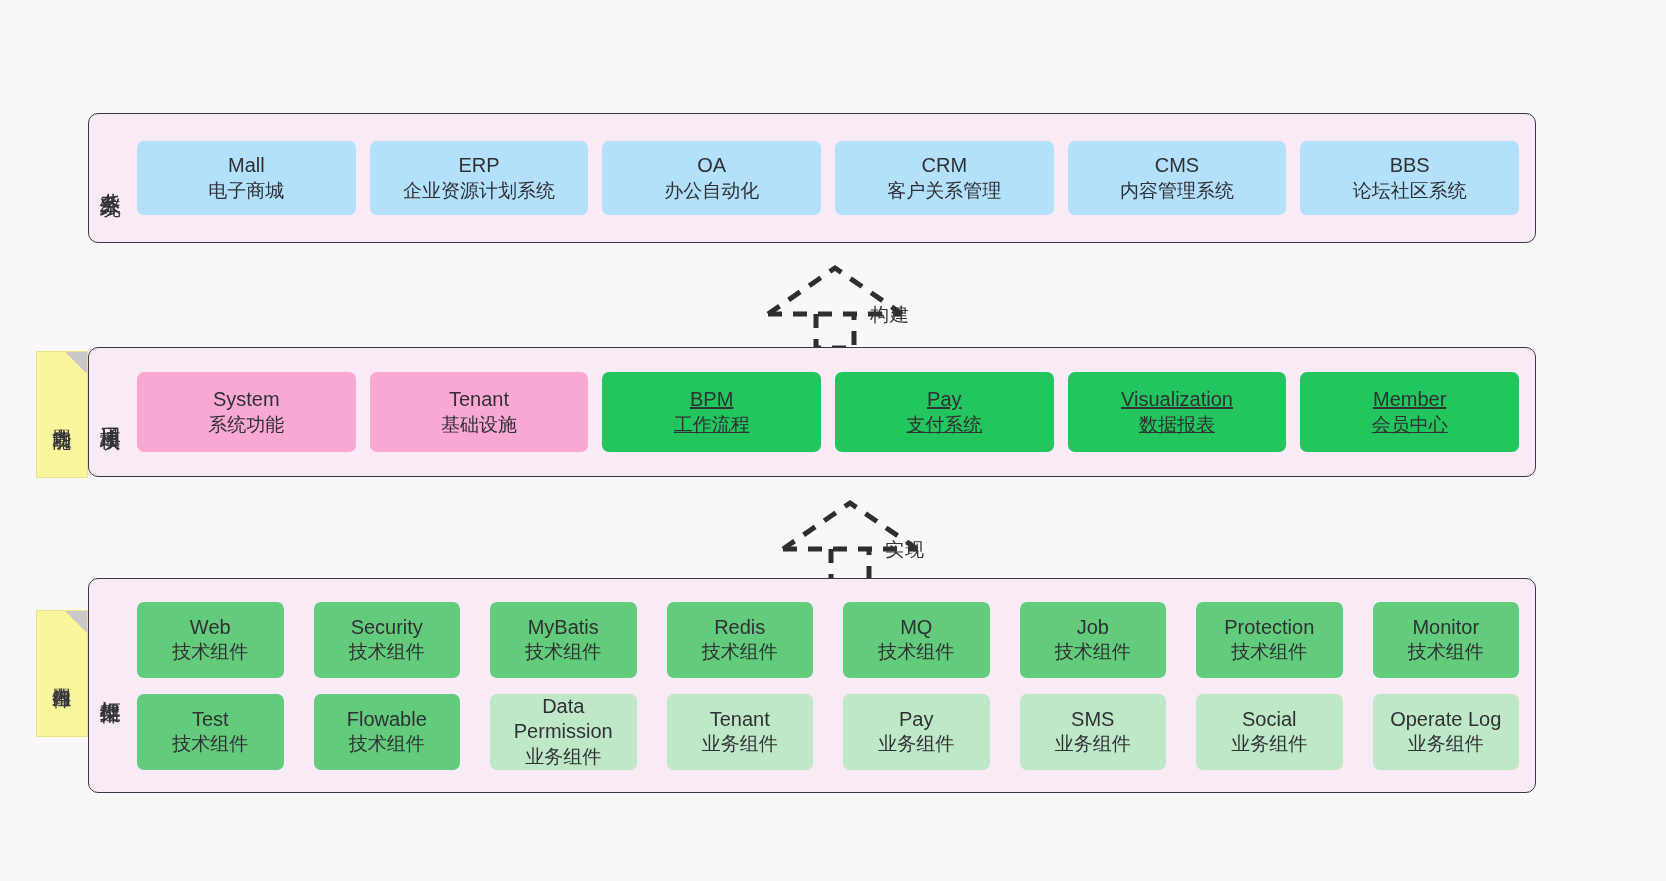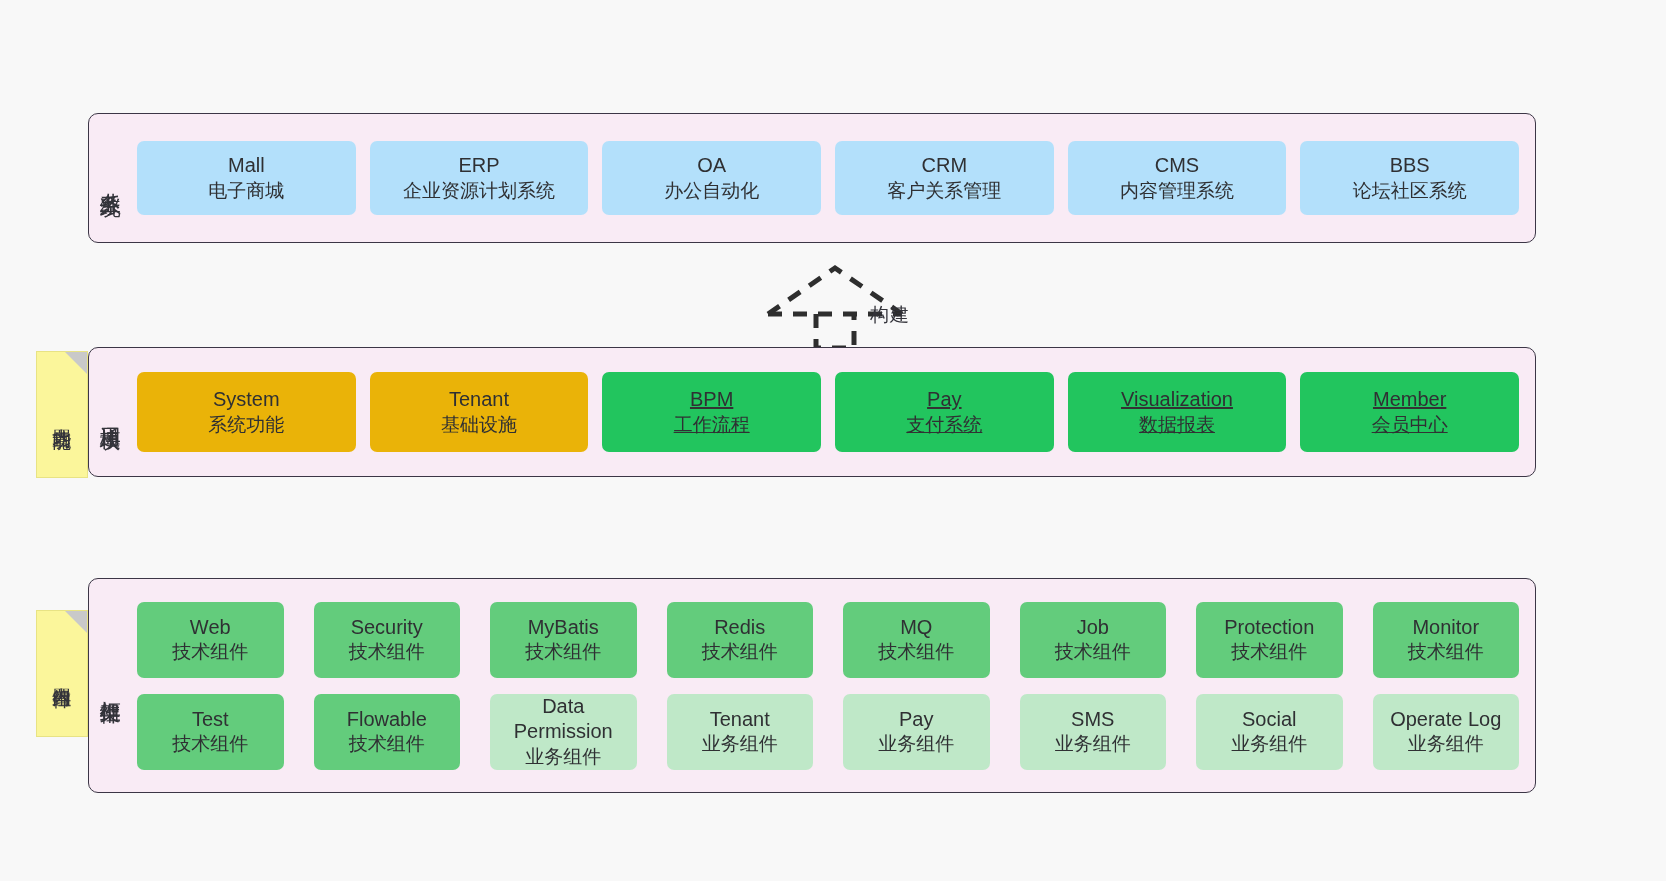--- a/index.html
+++ b/index.html
@@ -80,21 +80,21 @@
     font-size: 20px;
     color: #2f3033;
   }
   .cell .cn {
     font-size: 19px;
     color: #2f3033;
   }
 
   
   .c-blue      { background: #b3e0fb; }
-  .c-red       { background: #eab308; }
+  .c-red       { background: #f9a8d4; }
   .c-pink      { background: #22c55e; text-decoration: underline; }
   .c-green     { background: #63cc7c; }
   .c-lgreen    { background: #bfe8c8; }
 
   
   #layer-business { left: 88px;  top: 113px; width: 1448px; height: 130px; }
   #layer-business .cell-row { height: 74px; }
 
   #layer-modules  { left: 88px;  top: 347px; width: 1448px; height: 130px; }
   #layer-modules .cell-row { height: 80px; }
@@ -230,20 +230,28 @@
           <span class="cn">数据报表</span>
         </div>
         <div class="cell c-pink">
           <span class="en">Member</span>
           <span class="cn">会员中心</span>
         </div>
       </div>
     </div>
   </div>
 
+  <div class="arrow" id="arrow-impl">
+    <svg width="150" height="88" viewBox="0 0 150 88" fill="none">
+      <path d="M8 52 L75 6 L142 52" stroke="#2e2e2e" stroke-width="5" stroke-dasharray="14 11" fill="none" stroke-linecap="butt"></path>
+      <path d="M8 52 L142 52" stroke="#2e2e2e" stroke-width="5" stroke-dasharray="14 11" fill="none"></path>
+      <path d="M56 52 L56 86 L94 86 L94 52" stroke="#2e2e2e" stroke-width="5" stroke-dasharray="14 11" fill="none"></path>
+    </svg>
+    <div class="arrow-label">实现</div>
+  </div>
 
   <div class="note" id="note-framework">
     <span>内置组件</span>
   </div>
 
   <div class="layer" id="layer-framework">
     <div class="layer-title">框架组件</div>
     <div class="layer-body">
 
       <div class="cell-row">

